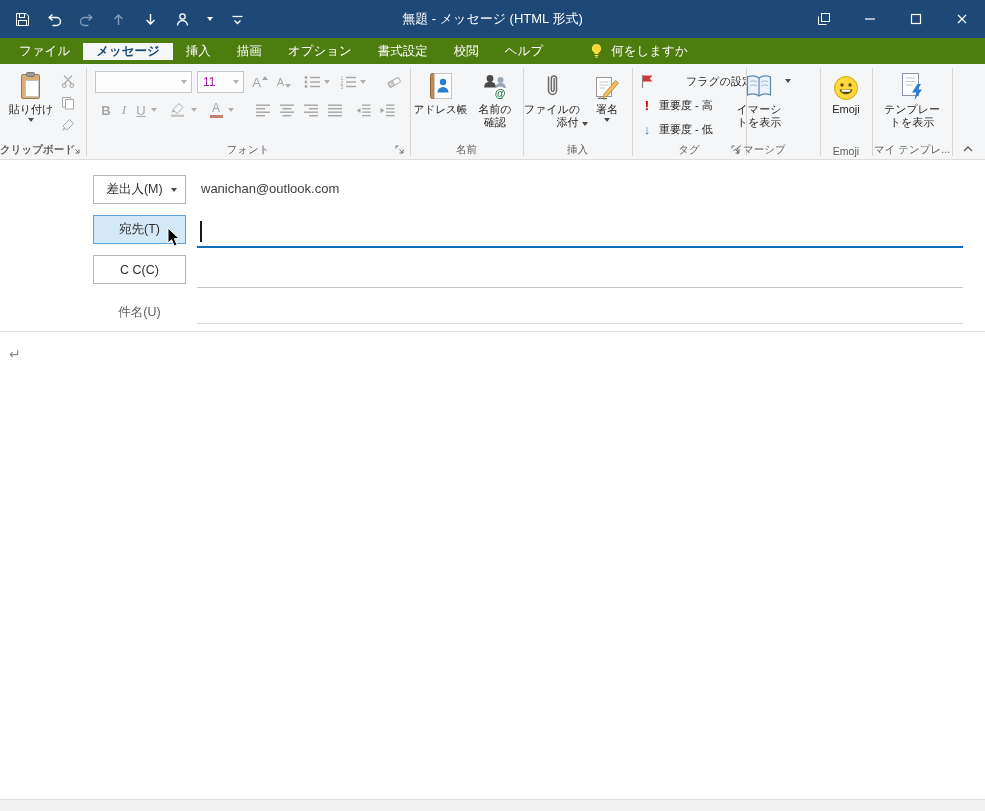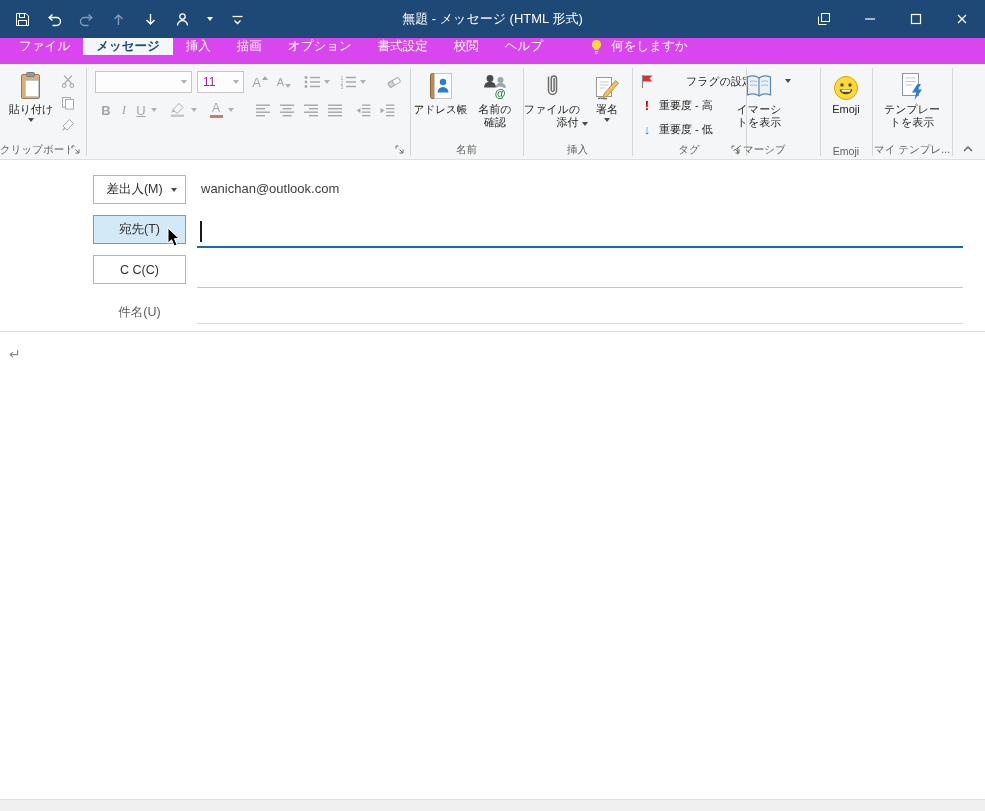--- a/index.html
+++ b/index.html
@@ -10,21 +10,21 @@
   
   .titlebar{position:absolute;left:0;top:0;width:985px;height:38px;background:#1e4976;display:flex;align-items:center;}
   .qat{display:flex;align-items:center;gap:13px;padding-left:13px;z-index:2;}
   .qicon{width:19px;height:19px;display:flex;align-items:center;justify-content:center;}
   .win-title{position:absolute;left:0;right:0;text-align:center;color:#fff;font-size:13px;pointer-events:none;}
   .wincontrols{margin-left:auto;display:flex;z-index:2;}
   .wc{width:46px;height:38px;display:flex;align-items:center;justify-content:center;}
   .ddw{width:0;height:0;border-left:3.5px solid transparent;border-right:3.5px solid transparent;border-top:4px solid #fff;}
 
   
-  .tabbar{position:absolute;left:0;top:38px;width:985px;height:26px;background:#d946ef;display:flex;align-items:flex-start;padding-left:6px;}
+  .tabbar{position:absolute;left:0;top:38px;width:985px;height:26px;background:#4d7c0f;display:flex;align-items:center;padding-left:6px;}
   .tab{display:flex;align-items:center;padding:0 13px;color:#fff;font-size:12.5px;white-space:nowrap;}
   .tab.active{background:#f5f6f7;color:#1e4976;font-weight:bold;}
   .tellme{display:flex;align-items:center;gap:8px;color:#fff;font-size:12.5px;margin-left:34px;white-space:nowrap;}
 
   
   .ribbon{position:absolute;left:0;top:64px;width:985px;height:96px;background:#f5f6f7;border-bottom:1px solid #e1dfdd;font-size:11px;}
   .rgroup{position:absolute;top:0;height:95px;}
   .glabel{position:absolute;bottom:2px;left:0;right:0;text-align:center;font-size:10.5px;color:#605e5c;white-space:nowrap;overflow:hidden;}
   .gdiv{position:absolute;top:4px;height:88px;width:1px;background:#d8d6d4;}
   .launcher{position:absolute;right:4px;bottom:3px;width:12px;height:12px;display:flex;align-items:center;justify-content:center;}
@@ -195,21 +195,21 @@
         <svg width="14" height="14" viewBox="0 0 14 14">
           <path d="M8.5 1.5 l4 4 -6.5 6.5 -4 -4 z" fill="none" stroke="#ababab"></path>
           <path d="M3 9.5 L1 13 l3.5 -2 z" fill="#ababab"></path>
         </svg>
       </div>
     <div class="launcher">
         <svg width="10" height="10" viewBox="0 0 10 10">
           <path d="M1 3.5 V1 h2.5 M4.5 4.5 L8 8 M8 4.5 V8 H4.5" fill="none" stroke="#6a6a6a"></path>
         </svg>
       </div>
-    <div class="glabel" style="right:16px;">クリップボード</div>
+    <div class="glabel" style="right:16px;font-weight:bold;">クリップボード</div>
   </div>
   <div class="gdiv" style="left:86px;"></div>
 
   <div class="rgroup" style="left:86px;width:324px;">
     <div class="combo" style="left:9px;width:97px;">
       <span class="val"></span>
       <span class="cb">
           <span class="dd dis"></span>
         </span>
     </div>
@@ -337,20 +337,21 @@
           <rect x="6" y="4" width="8.5" height="1.3" fill="#a6a6a6"></rect>
           <rect x="6" y="7.5" width="8.5" height="1.3" fill="#a6a6a6"></rect>
           <rect x="6" y="11" width="8.5" height="1.3" fill="#a6a6a6"></rect>
         </svg>
       </div>
     <div class="launcher">
         <svg width="10" height="10" viewBox="0 0 10 10">
           <path d="M1 3.5 V1 h2.5 M4.5 4.5 L8 8 M8 4.5 V8 H4.5" fill="none" stroke="#6a6a6a"></path>
         </svg>
       </div>
+    <div class="glabel">フォント</div>
   </div>
   <div class="gdiv" style="left:410px;"></div>
 
   <div class="rgroup" style="left:410px;width:113px;">
     <div class="bigbtn" style="left:3px;width:55px;">
       <div class="ic">
           <svg width="28" height="30" viewBox="0 0 28 30">
             <rect x="3.5" y="2.5" width="21" height="25" rx="2" fill="#c08b4f" stroke="#8d6436"></rect>
             <rect x="7.5" y="2.5" width="17" height="25" fill="#fdfdfd" stroke="#c8c6c4"></rect>
             <circle cx="16" cy="11" r="3.2" fill="#2b7cd3"></circle>

